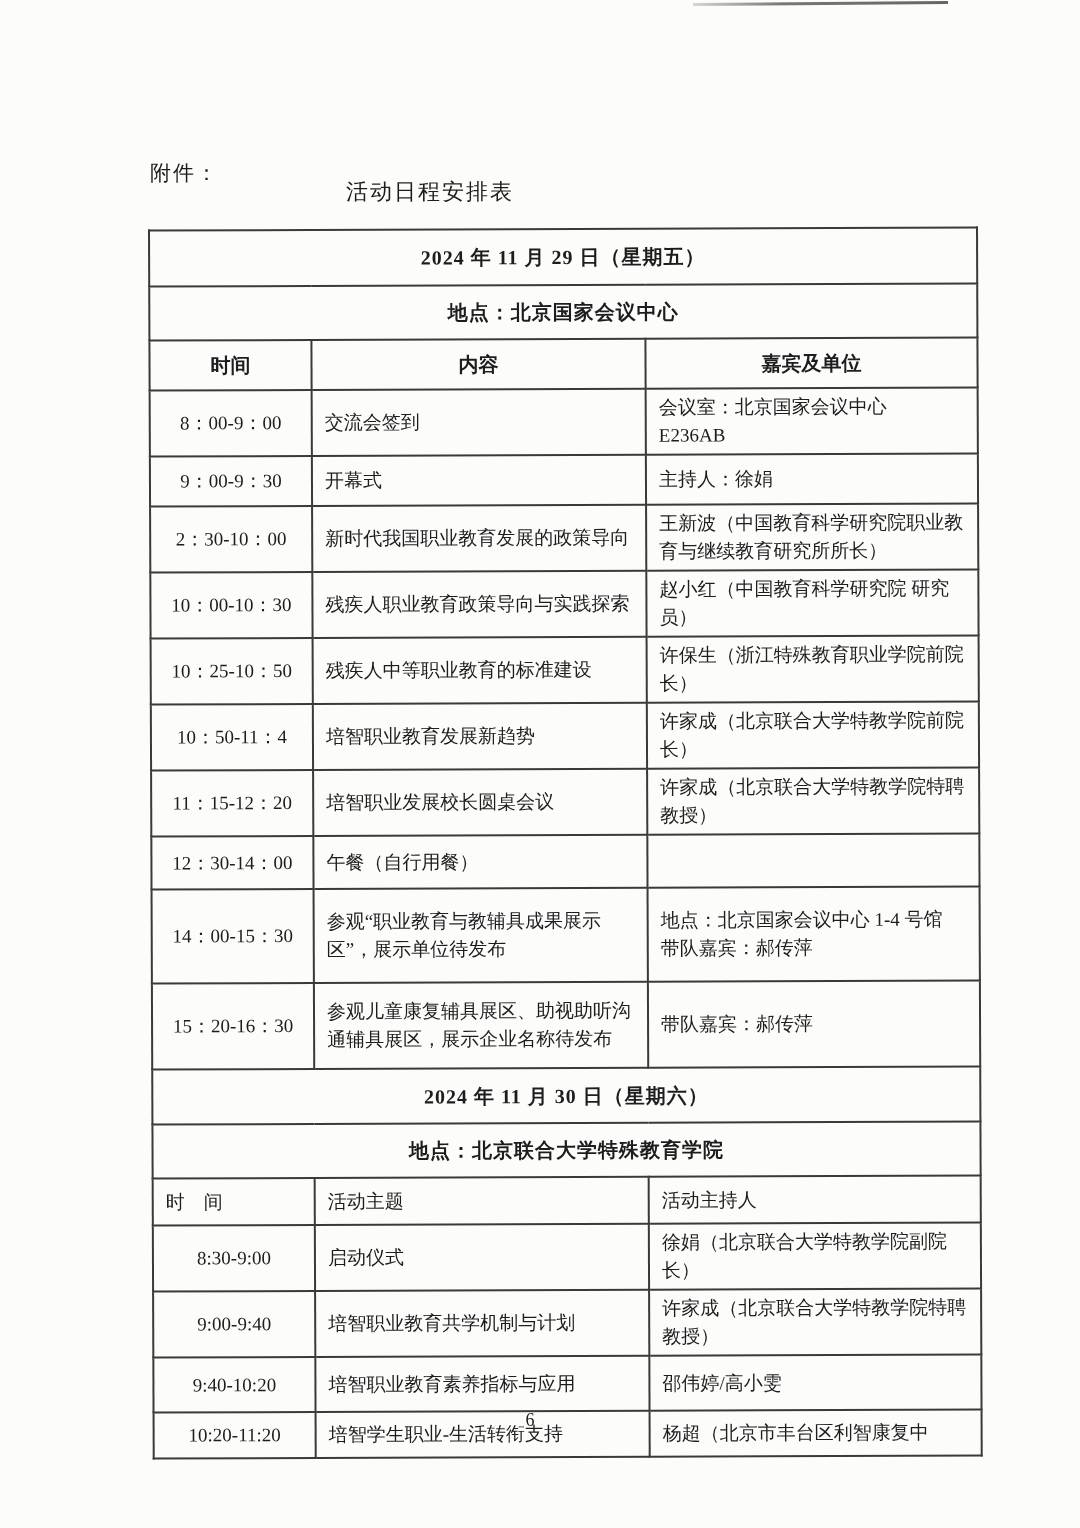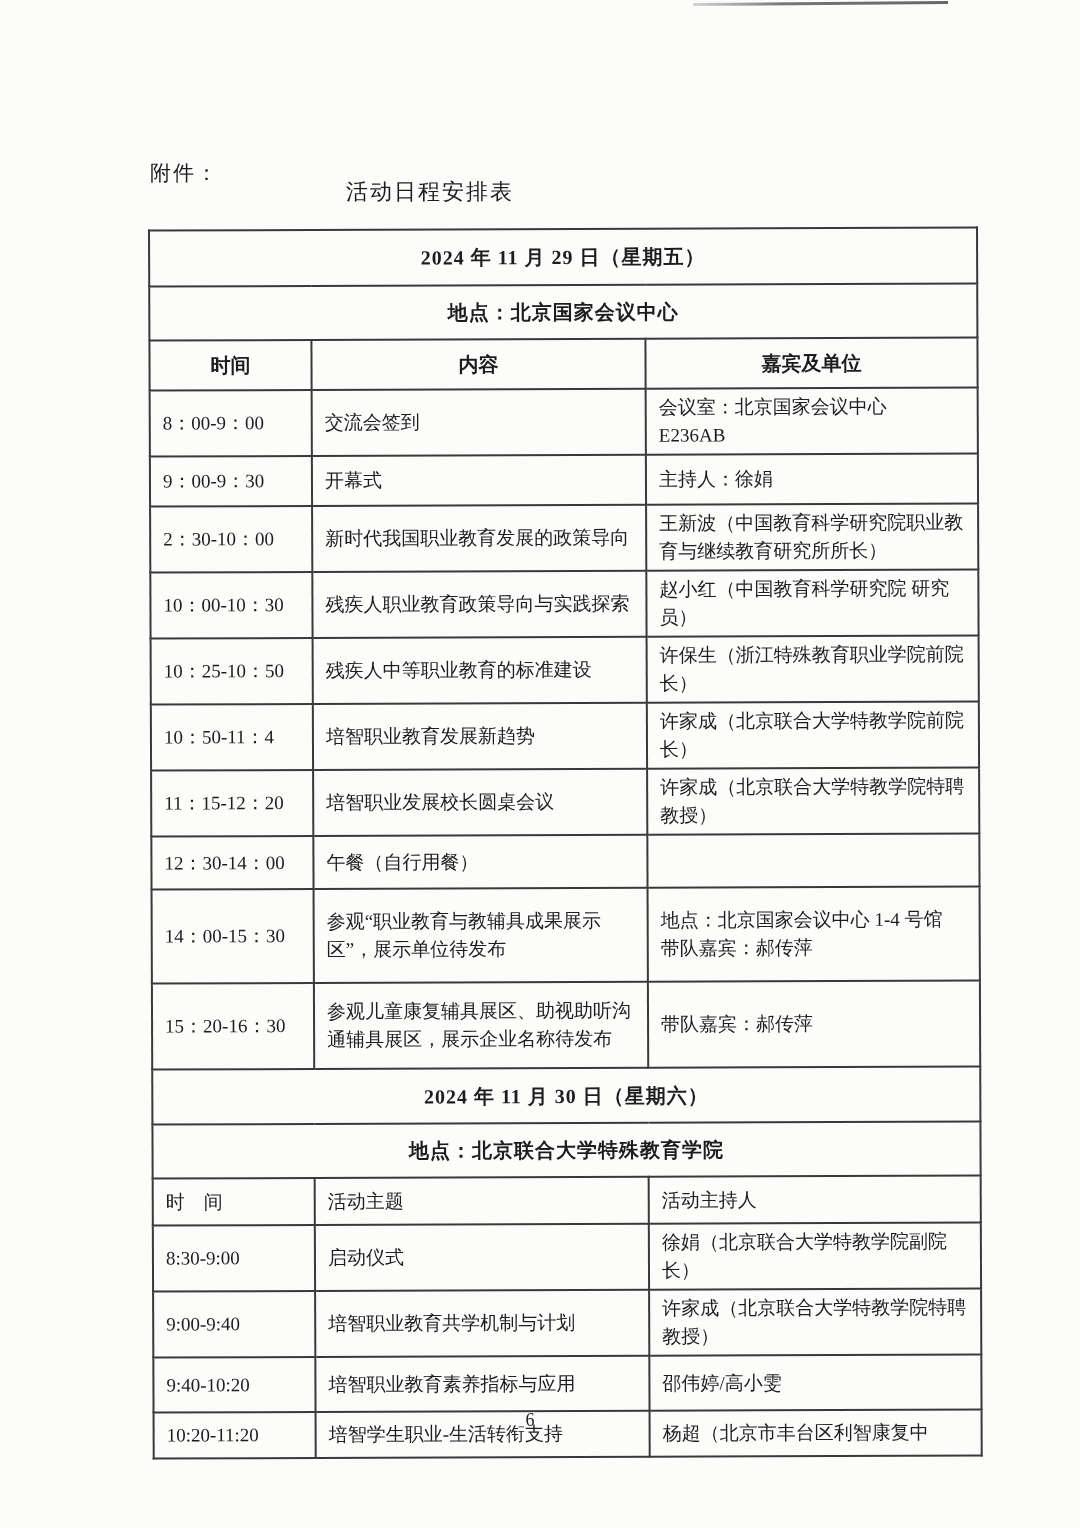--- a/index.html
+++ b/index.html
@@ -38,21 +38,21 @@
     padding:4px 12px;
     font-size:19px;line-height:28px;
     vertical-align:middle;
     white-space:pre-line;
     word-break:break-all;
   }
   tr.r-date td{text-align:center;font-weight:bold;font-size:20px;letter-spacing:1px;}
   tr.r-loc td{text-align:center;font-weight:bold;font-size:20px;letter-spacing:1px;}
   tr.r-head1 td{text-align:center;font-weight:bold;font-size:20px;}
   tr.r-head2 td{text-align:left;font-weight:normal;}
-  td.c-time{padding-left:10px;padding-right:4px;}
+  td.c-time{padding-left:10px;padding-right:4px;text-align:center;}
   
   .h56{height:56px}.h54{height:54px}.h50{height:50px}.h60{height:60px}
   .h57{height:57px}.h53{height:53px}.h94{height:94px}.h86{height:86px}
   .h55{height:55px}.h47{height:47px}.h46{height:46px}
   .page-number{
     position:absolute;top:1410px;left:0;width:1060px;
     text-align:center;font-size:18px;
   }
 </style>
 </head>

